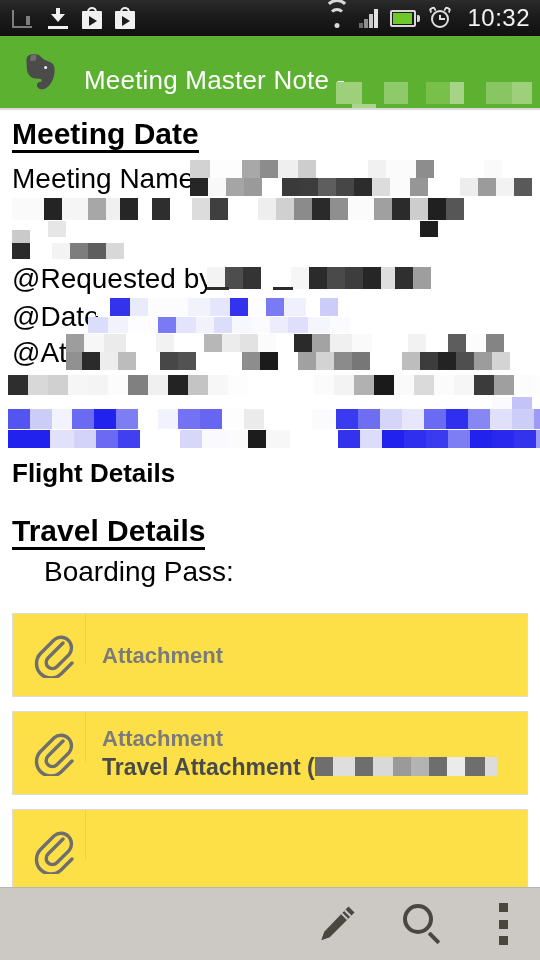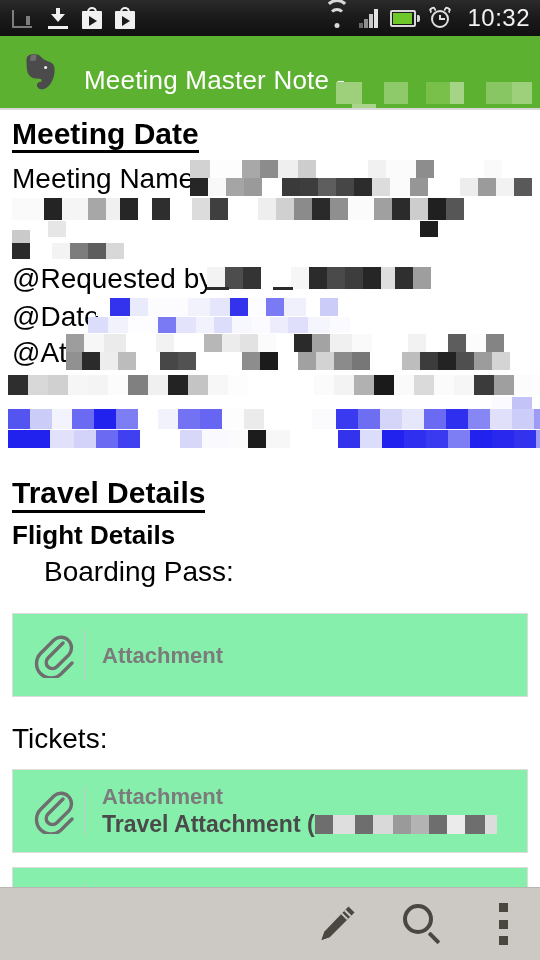--- a/index.html
+++ b/index.html
@@ -105,22 +105,22 @@
   .t-normal{ font-size:28px; color:#000; line-height:1.12; }
   .t-bold{ font-size:26px; font-weight:bold; color:#000; line-height:1.12; }
   .row{ position:relative; white-space:nowrap; }
 
   
   .rk{ display:inline-block; vertical-align:middle; }
   .rkabs{ position:absolute; }
 
   
   .attach{
-    margin:0 12px; background:#86efac; border:1px solid #dcdcdc;
-    height:84px; display:flex; align-items:center; padding:0 10px;
+    margin:0 12px; background:#fde047; border:1px solid #dcdcdc;
+    height:84px; display:flex; padding:0 10px;
     position:relative;
   }
   .attach .clipwrap{width:62px;display:flex;align-items:center;justify-content:center;}
   .attach .divider{width:1px;height:50px;background:#c9c9c9;margin-right:16px;}
   .attach .meta{display:flex;flex-direction:column;justify-content:center;gap:2px;min-width:0;}
   .attach .lbl{font-size:22px;font-weight:bold;color:#7b7b7b;line-height:1.15;}
   .attach .fname{font-size:23px;font-weight:bold;color:#4a4a4a;line-height:1.15;white-space:nowrap;display:flex;align-items:center;}
 
   .clip{width:44px;height:46px;position:relative;}
 
@@ -299,48 +299,45 @@
 
     <div class="pad row" style="height:44px;">
       <span class="rkabs" style="left:8px;top:2px;">
         <span class="rk" style="width:22px;height:20px;background:#5454f0;"></span><span class="rk" style="width:22px;height:20px;background:#ccccf9;"></span><span class="rk" style="width:20px;height:20px;background:#f3f3fd;"></span><span class="rk" style="width:22px;height:20px;background:#6a6af2;"></span><span class="rk" style="width:22px;height:20px;background:#2222ee;"></span><span class="rk" style="width:22px;height:20px;background:#7d7df4;"></span><span class="rk" style="width:20px;height:20px;background:#ffffff;"></span><span class="rk" style="width:20px;height:20px;background:#f2f2fd;"></span><span class="rk" style="width:22px;height:20px;background:#7272f3;"></span><span class="rk" style="width:22px;height:20px;background:#6666f2;"></span><span class="rk" style="width:22px;height:20px;background:#fdfdfd;"></span><span class="rk" style="width:20px;height:20px;background:#ebebeb;"></span><span class="rk" style="width:48px;height:20px;background:#ffffff;"></span><span class="rk" style="width:24px;height:20px;background:#fbfbfe;"></span><span class="rk" style="width:22px;height:20px;background:#3a3af0;"></span><span class="rk" style="width:22px;height:20px;background:#6e6ef3;"></span><span class="rk" style="width:22px;height:20px;background:#d5d5fa;"></span><span class="rk" style="width:22px;height:20px;background:#e7e7fc;"></span><span class="rk" style="width:22px;height:20px;background:#6a6af2;"></span><span class="rk" style="width:22px;height:20px;background:#2f2fef;"></span><span class="rk" style="width:22px;height:20px;background:#8686f5;"></span><span class="rk" style="width:22px;height:20px;background:#e0e0fb;"></span><span class="rk" style="width:22px;height:20px;background:#cdcdf9;"></span><span class="rk" style="width:22px;height:20px;background:#9c9cf6;"></span>
       </span>
       <span class="rkabs" style="left:8px;top:22px;">
         <span class="rk" style="width:42px;height:18px;background:#2222ee;"></span><span class="rk" style="width:24px;height:18px;background:#e1e1fb;"></span><span class="rk" style="width:22px;height:18px;background:#d3d3fa;"></span><span class="rk" style="width:22px;height:18px;background:#6a6af2;"></span><span class="rk" style="width:22px;height:18px;background:#4040f0;"></span><span class="rk" style="width:40px;height:18px;background:#ffffff;"></span><span class="rk" style="width:22px;height:18px;background:#d7d7fa;"></span><span class="rk" style="width:26px;height:18px;background:#f9f9fe;"></span><span class="rk" style="width:20px;height:18px;background:#fbfbfb;"></span><span class="rk" style="width:18px;height:18px;background:#1c1c1c;"></span><span class="rk" style="width:24px;height:18px;background:#f7f7f7;"></span><span class="rk" style="width:48px;height:18px;background:#ffffff;"></span><span class="rk" style="width:22px;height:18px;background:#3333ee;"></span><span class="rk" style="width:22px;height:18px;background:#dcdcfb;"></span><span class="rk" style="width:22px;height:18px;background:#2222ee;"></span><span class="rk" style="width:22px;height:18px;background:#2f2fef;"></span><span class="rk" style="width:22px;height:18px;background:#3a3af0;"></span><span class="rk" style="width:22px;height:18px;background:#7d7df4;"></span><span class="rk" style="width:22px;height:18px;background:#2222ee;"></span><span class="rk" style="width:22px;height:18px;background:#2828ee;"></span><span class="rk" style="width:22px;height:18px;background:#3333ee;"></span><span class="rk" style="width:22px;height:18px;background:#9c9cf6;"></span>
       </span>
     </div>
 
+    <div class="pad" style="margin-top:8px;">
+      <span class="t-bold">Flight Details</span>
+    </div>
+
     <div class="pad" style="margin-top:26px;">
       <div class="h-sec">Travel Details</div>
-    </div>
-
-    <div class="pad" style="margin-top:8px;">
-      <span class="t-bold">Flight Details</span>
     </div>
 
     <div class="pad" style="margin-top:6px;margin-left:32px;">
       <span class="t-normal">Boarding Pass:</span>
     </div>
 
     <div class="attach" style="margin-top:26px;">
       <span class="clipwrap">
         <svg class="clip" viewBox="0 0 44 46" aria-hidden="true">
           <path d="M31 11 L16 26 a6.2 6.2 0 0 0 8.8 8.8 L37 22.6 a10.5 10.5 0 0 0 -14.8 -14.8
                    L8.5 21.5 a14.5 14.5 0 0 0 20.5 20.5 L40 31" fill="none" stroke="#6e6e6e" stroke-width="3.4" stroke-linecap="round"></path>
         </svg>
       </span>
       <span class="divider"></span>
       <span class="meta">
         <span class="lbl">Attachment</span>
       </span>
     </div>
 
-    <div class="pad" style="margin-top:26px;">
-      <span class="t-normal">Tickets:</span>
-    </div>
 
     <div class="attach" style="margin-top:14px;">
       <span class="clipwrap">
         <svg class="clip" viewBox="0 0 44 46" aria-hidden="true">
           <path d="M31 11 L16 26 a6.2 6.2 0 0 0 8.8 8.8 L37 22.6 a10.5 10.5 0 0 0 -14.8 -14.8
                    L8.5 21.5 a14.5 14.5 0 0 0 20.5 20.5 L40 31" fill="none" stroke="#6e6e6e" stroke-width="3.4" stroke-linecap="round"></path>
         </svg>
       </span>
       <span class="divider"></span>
       <span class="meta">

